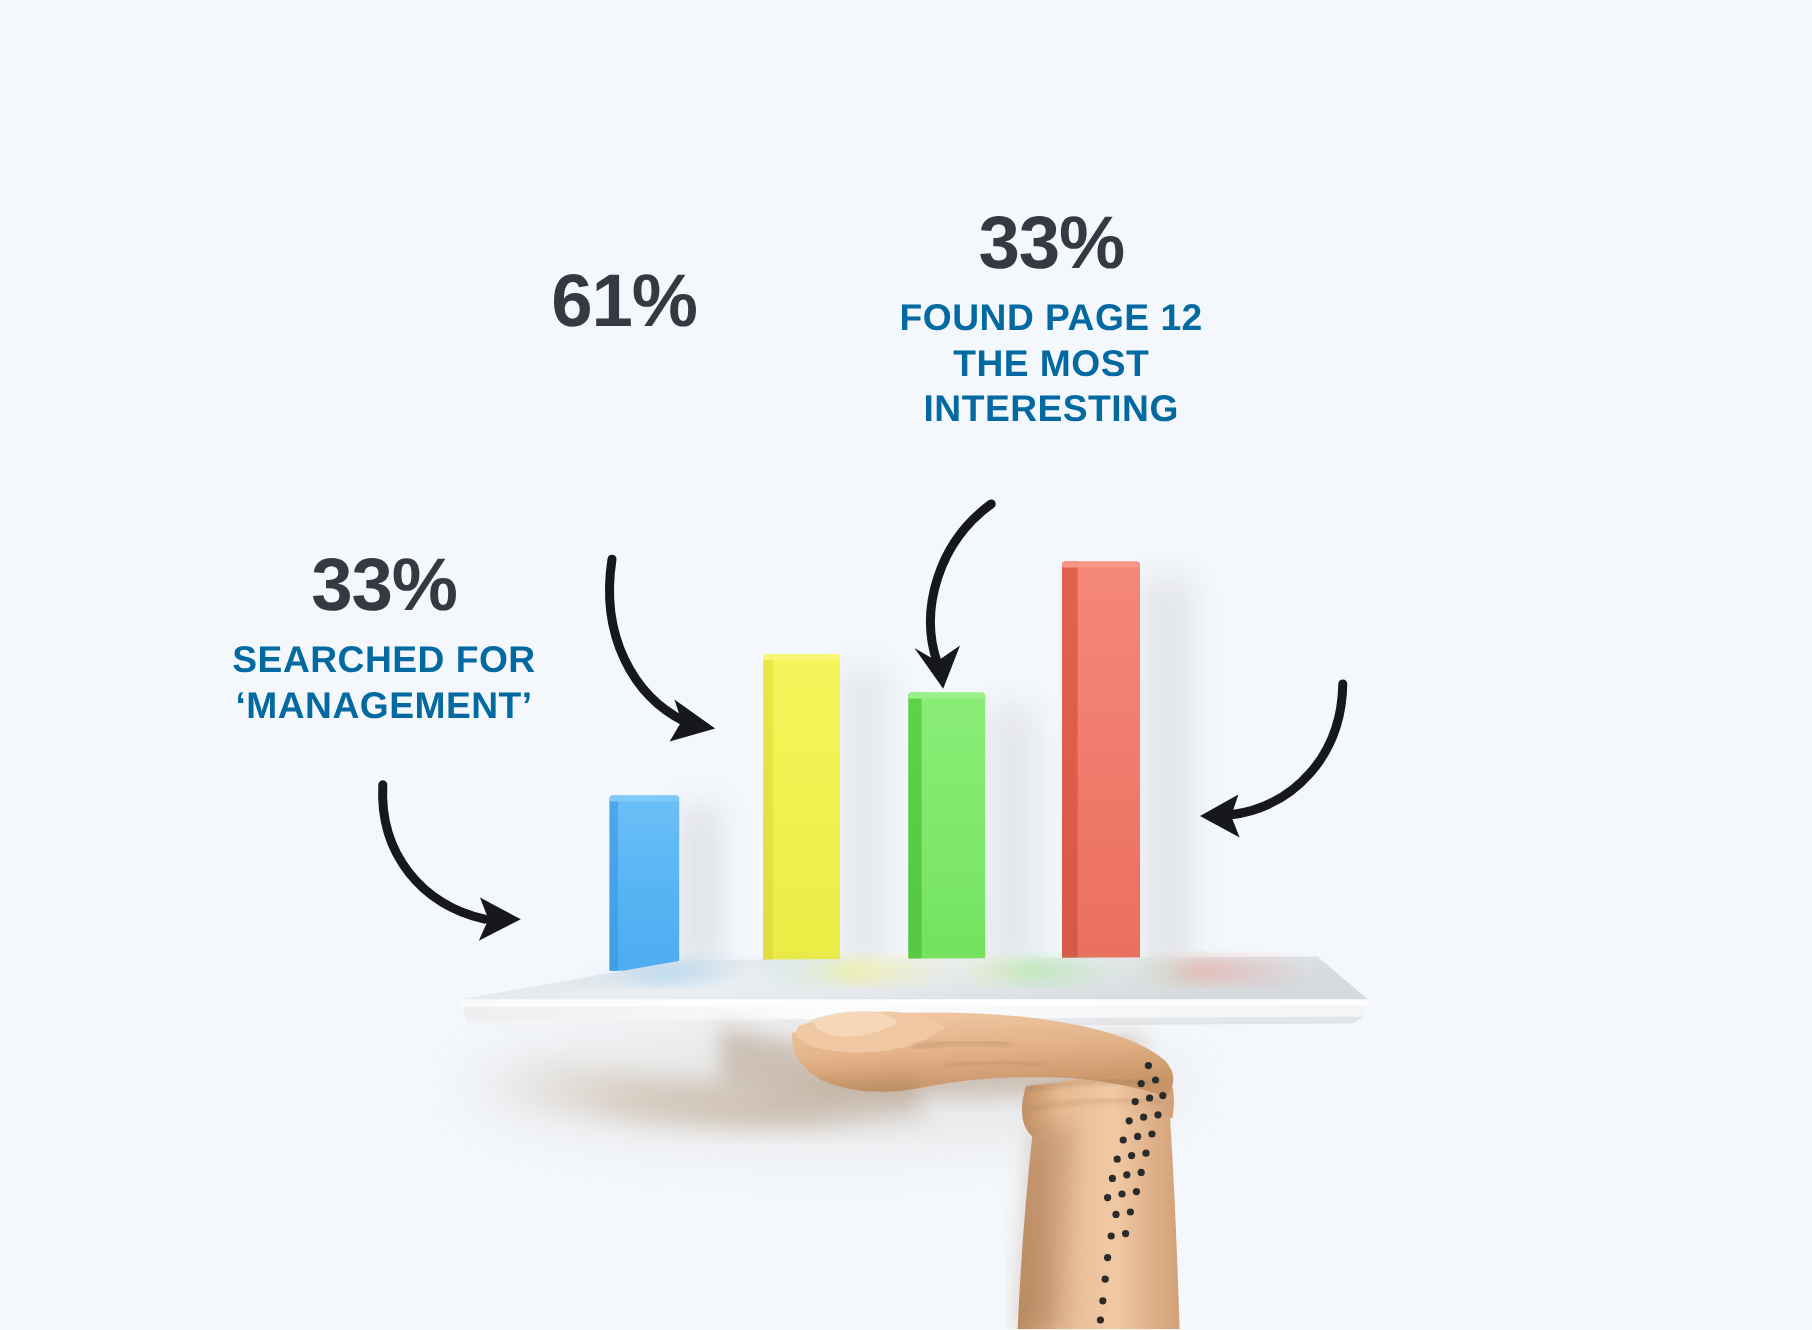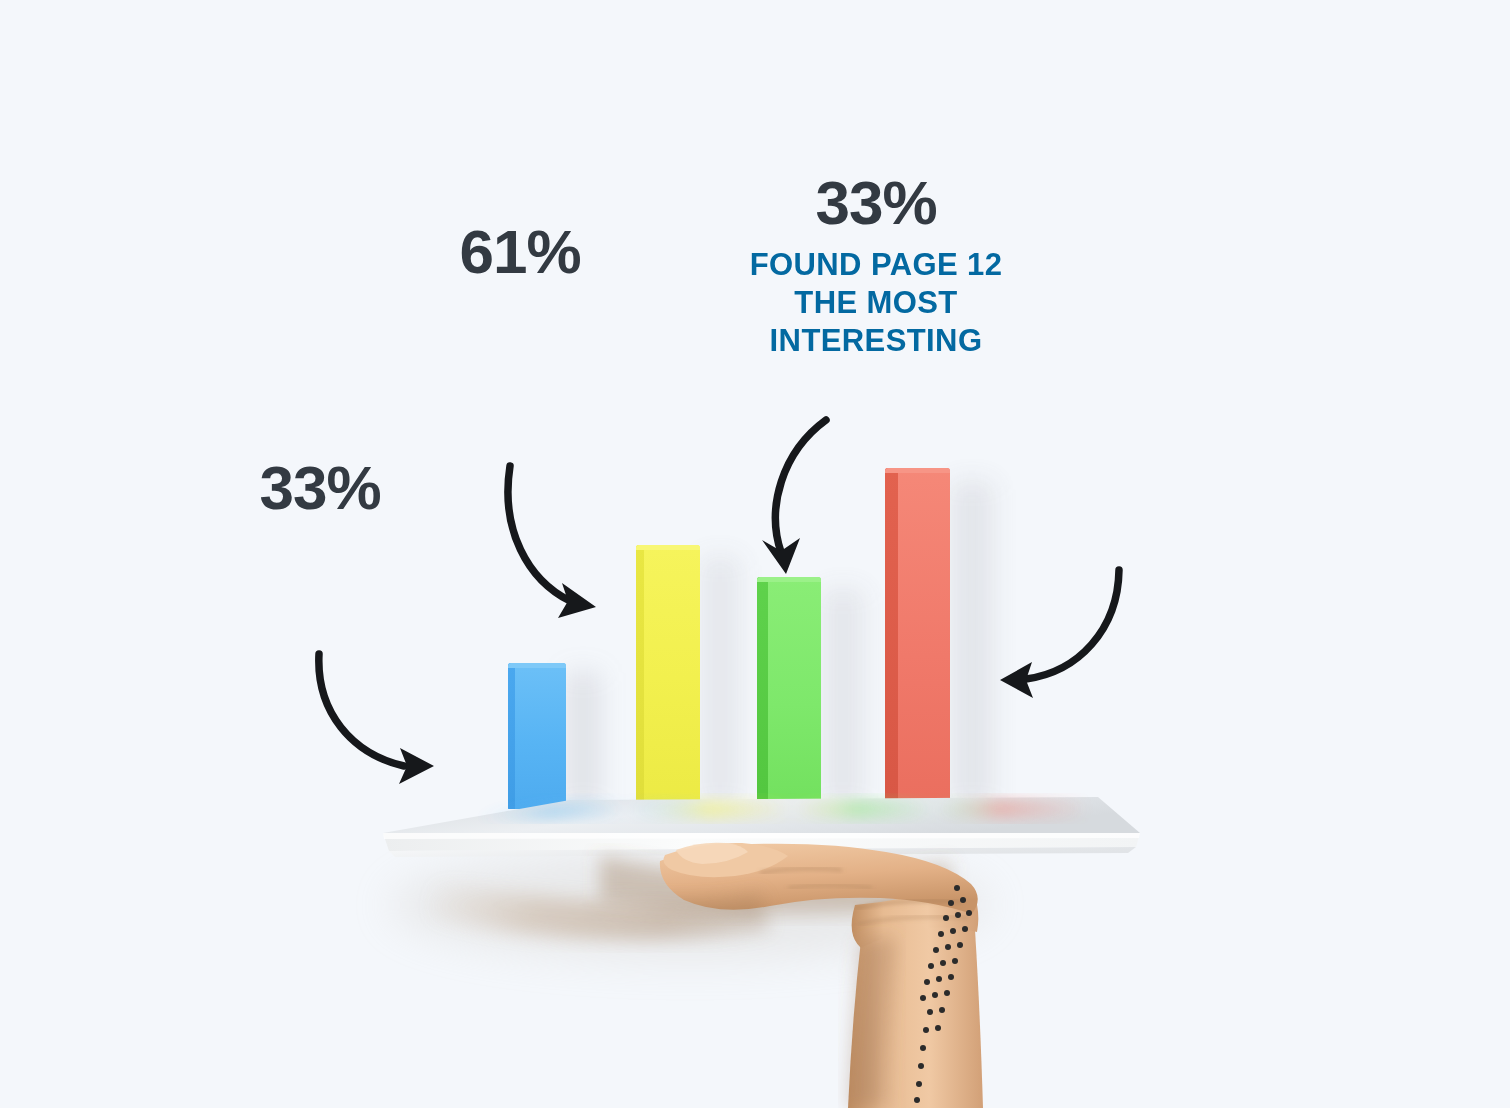--- a/index.html
+++ b/index.html
@@ -309,20 +309,22 @@
 
       <g>
         <path d="M 1119 570 C 1118 630 1078 672 1026 679" stroke="#16181b" stroke-width="7.5" fill="none" stroke-linecap="round"></path>
         <polygon points="1032,662 1000,680 1033,698 1026,680" fill="#16181b"></polygon>
       </g>
     </svg>
   </div>
 
   <div class="callout" id="callout-0">
     <div class="pct">33%</div>
+    <div class="lbl">SEARCHED FOR
+‘MANAGEMENT’</div>
   </div>
 
   <div class="callout" id="callout-1">
     <div class="pct">61%</div>
   </div>
 
   <div class="callout" id="callout-2">
     <div class="pct">33%</div>
     <div class="lbl">FOUND PAGE 12
 THE MOST

